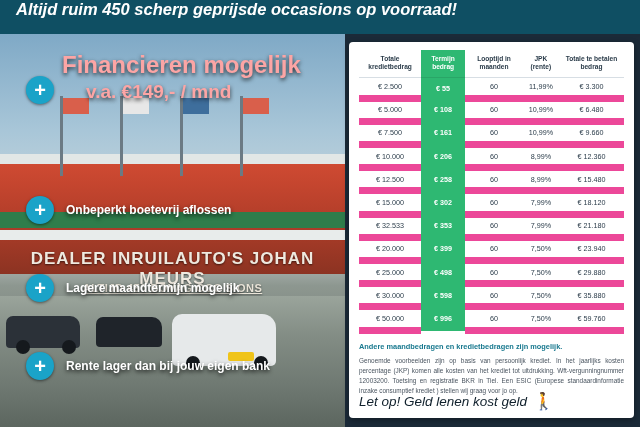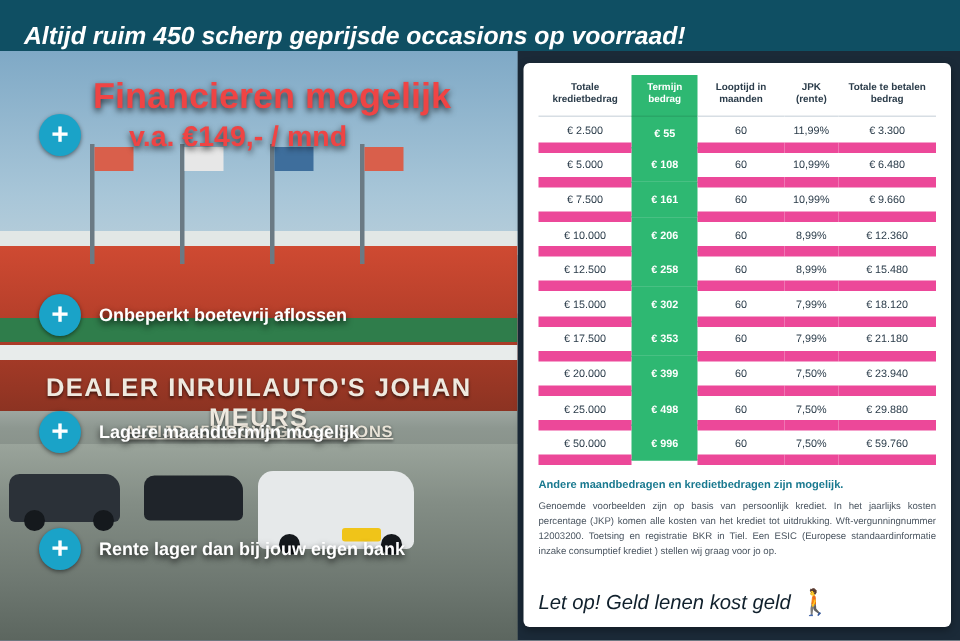--- a/index.html
+++ b/index.html
@@ -79,38 +79,38 @@
   .plate {
     position:absolute; left: 228px; top: 318px; width: 26px; height: 9px;
     background: #f0c419; border-radius: 2px;
   }
   .wheel { position: absolute; width: 14px; height: 14px; border-radius: 50%; background: #15191d; }
 
   
   .banner {
     position: absolute; left: 0; top: 0; width: 640px; height: 34px;
     background: #0f4f63;
-    display: flex; align-items: flex-end;
+    display: flex; align-items: flex-start;
   }
   .banner-text {
     color: #ffffff;
     font-size: 16.5px;
     font-weight: bold;
     font-style: italic;
     padding-left: 16px;
     white-space: nowrap;
   }
 
   
   .left-col {
     position: absolute; left: 0; top: 34px; width: 345px; height: 393px;
   }
   .headline {
     position: absolute; left: 62px; top: 18px; width: 278px;
-    color: #ef4444;
+    color: #fca5a5;
     font-size: 24px;
     font-weight: bold;
     text-shadow: 0 2px 4px rgba(0,0,0,.75);
     line-height: 1.12;
   }
   .headline .l2 {
     display: block; font-size: 19px; margin-top: 2px; margin-left: 24px;
   }
   .bullet-row {
     position: absolute; left: 26px; width: 320px;
@@ -321,39 +321,46 @@
             <td>€ 15.480</td>
           </tr>
           <tr>
             <td>€ 15.000</td>
             <td class="hl">€ 302</td>
             <td>60</td>
             <td>7,99%</td>
             <td>€ 18.120</td>
           </tr>
           <tr>
-            <td>€ 17.500</td>
+            <td>€ 32.533</td>
             <td class="hl">€ 353</td>
             <td>60</td>
             <td>7,99%</td>
             <td>€ 21.180</td>
           </tr>
           <tr>
             <td>€ 20.000</td>
             <td class="hl">€ 399</td>
             <td>60</td>
             <td>7,50%</td>
             <td>€ 23.940</td>
           </tr>
           <tr>
             <td>€ 25.000</td>
             <td class="hl">€ 498</td>
             <td>60</td>
             <td>7,50%</td>
             <td>€ 29.880</td>
+          </tr>
+          <tr>
+            <td>€ 30.000</td>
+            <td class="hl">€ 598</td>
+            <td>60</td>
+            <td>7,50%</td>
+            <td>€ 35.880</td>
           </tr>
           <tr>
             <td>€ 50.000</td>
             <td class="hl">€ 996</td>
             <td>60</td>
             <td>7,50%</td>
             <td>€ 59.760</td>
           </tr>
         </tbody>
     </table>

